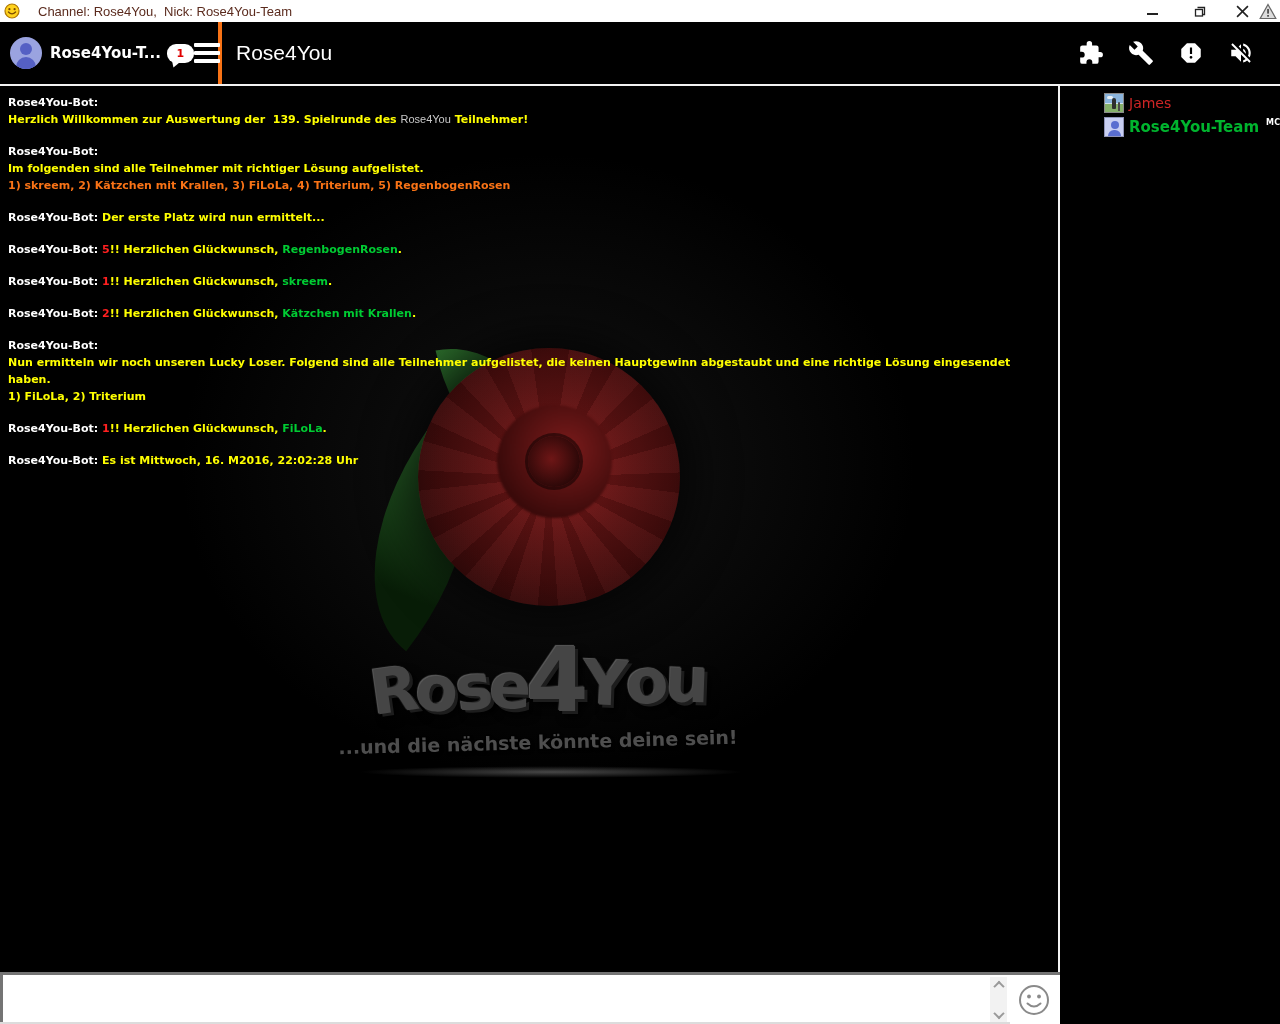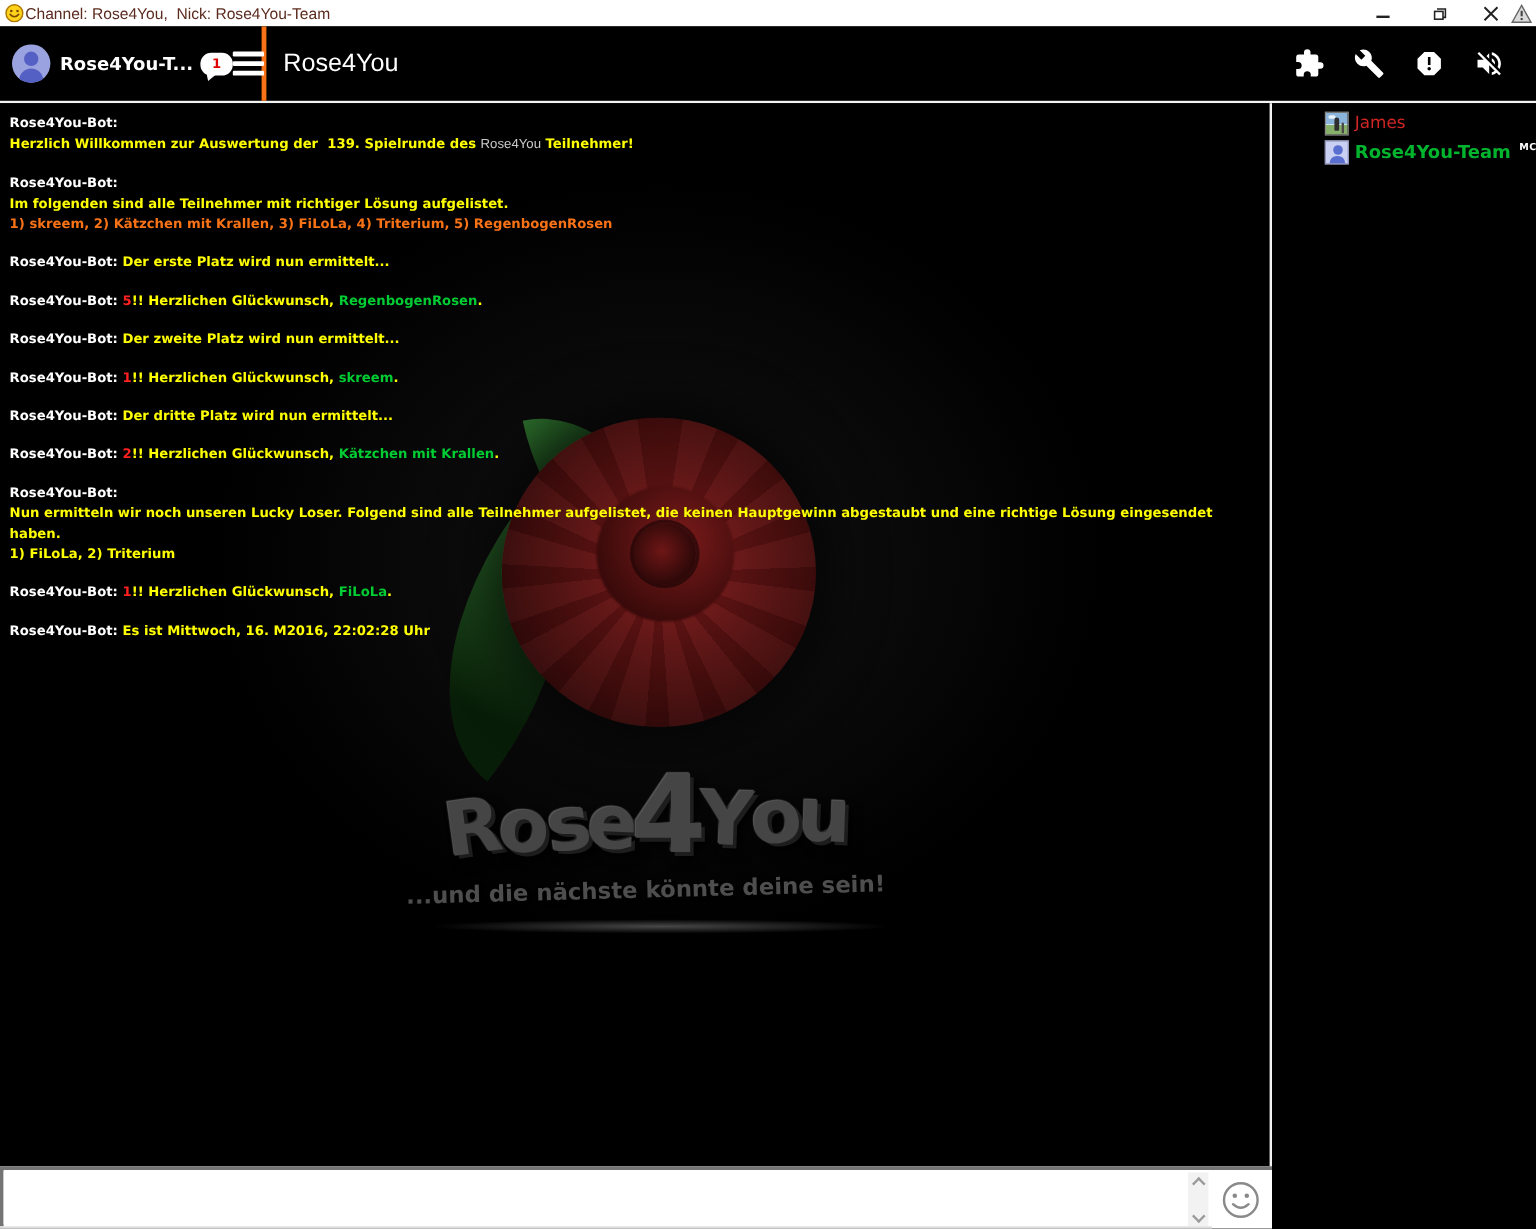--- a/index.html
+++ b/index.html
@@ -9,21 +9,21 @@
     -webkit-font-smoothing:antialiased;
   }
 
   
   .titlebar {
     position:absolute; left:0; top:0; width:1280px; height:22px;
     background:#ffffff; display:flex; align-items:center;
   }
   .titlebar-smiley { width:16px; height:16px; margin-left:4px; flex:0 0 auto; }
   .titlebar-text {
-    margin-left:1px; font:13px "Liberation Sans", sans-serif; color:#5b2b1e;
+    margin-left:18px; font:13px "Liberation Sans", sans-serif; color:#5b2b1e;
     white-space:pre;
   }
   .win-controls { margin-left:auto; display:flex; align-items:center; height:22px; }
   .win-btn { width:30px; height:22px; display:flex; align-items:center; justify-content:center; cursor:pointer; }
   .win-min-bar { width:11px; height:2px; background:#222; margin-top:6px; }
   .warn-wrap { width:22px; height:22px; display:flex; align-items:center; justify-content:center; margin-right:1px; }
 
   
   .header {
     position:absolute; left:0; top:22px; width:1280px; height:62px;
@@ -223,27 +223,21 @@
         <div class="line"><span class="seg seg-yellow" style="color: rgb(255, 255, 0);">Im folgenden sind alle Teilnehmer mit richtiger Lösung aufgelistet.</span></div>
         <div class="line"><span class="seg seg-yellow" style="color: #f97316;">1) skreem, 2) Kätzchen mit Krallen, 3) FiLoLa, 4) Triterium, 5) RegenbogenRosen</span></div>
       </div>
       <div class="msg">
         <div class="line"><span class="seg seg-name" style="color: rgb(255, 255, 255);">Rose4You-Bot: </span><span class="seg seg-yellow" style="color: rgb(255, 255, 0);">Der erste Platz wird nun ermittelt...</span></div>
       </div>
       <div class="msg">
         <div class="line"><span class="seg seg-name" style="color: rgb(255, 255, 255);">Rose4You-Bot: </span><span class="seg seg-red" style="color: rgb(255, 32, 32);">5</span><span class="seg seg-yellow" style="color: rgb(255, 255, 0);">!! Herzlichen Glückwunsch, </span><span class="seg seg-green" style="color: rgb(0, 204, 51);">RegenbogenRosen</span><span class="seg seg-yellow" style="color: rgb(255, 255, 0);">.</span></div>
       </div>
       <div class="msg">
-        <div class="line"><span class="seg seg-name" style="color: rgb(255, 255, 255);">Rose4You-Bot: </span><span class="seg seg-yellow" style="color: rgb(255, 255, 0);">Der zweite Platz wird nun ermittelt...</span></div>
-      </div>
-      <div class="msg">
         <div class="line"><span class="seg seg-name" style="color: rgb(255, 255, 255);">Rose4You-Bot: </span><span class="seg seg-red" style="color: rgb(255, 32, 32);">1</span><span class="seg seg-yellow" style="color: rgb(255, 255, 0);">!! Herzlichen Glückwunsch, </span><span class="seg seg-green" style="color: rgb(0, 204, 51);">skreem</span><span class="seg seg-yellow" style="color: rgb(255, 255, 0);">.</span></div>
-      </div>
-      <div class="msg">
-        <div class="line"><span class="seg seg-name" style="color: rgb(255, 255, 255);">Rose4You-Bot: </span><span class="seg seg-yellow" style="color: rgb(255, 255, 0);">Der dritte Platz wird nun ermittelt...</span></div>
       </div>
       <div class="msg">
         <div class="line"><span class="seg seg-name" style="color: rgb(255, 255, 255);">Rose4You-Bot: </span><span class="seg seg-red" style="color: rgb(255, 32, 32);">2</span><span class="seg seg-yellow" style="color: rgb(255, 255, 0);">!! Herzlichen Glückwunsch, </span><span class="seg seg-green" style="color: rgb(0, 204, 51);">Kätzchen mit Krallen</span><span class="seg seg-yellow" style="color: rgb(255, 255, 0);">.</span></div>
       </div>
       <div class="msg">
         <div class="line"><span class="seg seg-name" style="color: rgb(255, 255, 255);">Rose4You-Bot:</span></div>
         <div class="line"><span class="seg seg-yellow" style="color: rgb(255, 255, 0);">Nun ermitteln wir noch unseren Lucky Loser. Folgend sind alle Teilnehmer aufgelistet, die keinen Hauptgewinn abgestaubt und eine richtige Lösung eingesendet haben.</span></div>
         <div class="line"><span class="seg seg-yellow" style="color: rgb(255, 255, 0);">1) FiLoLa, 2) Triterium</span></div>
       </div>
       <div class="msg">

